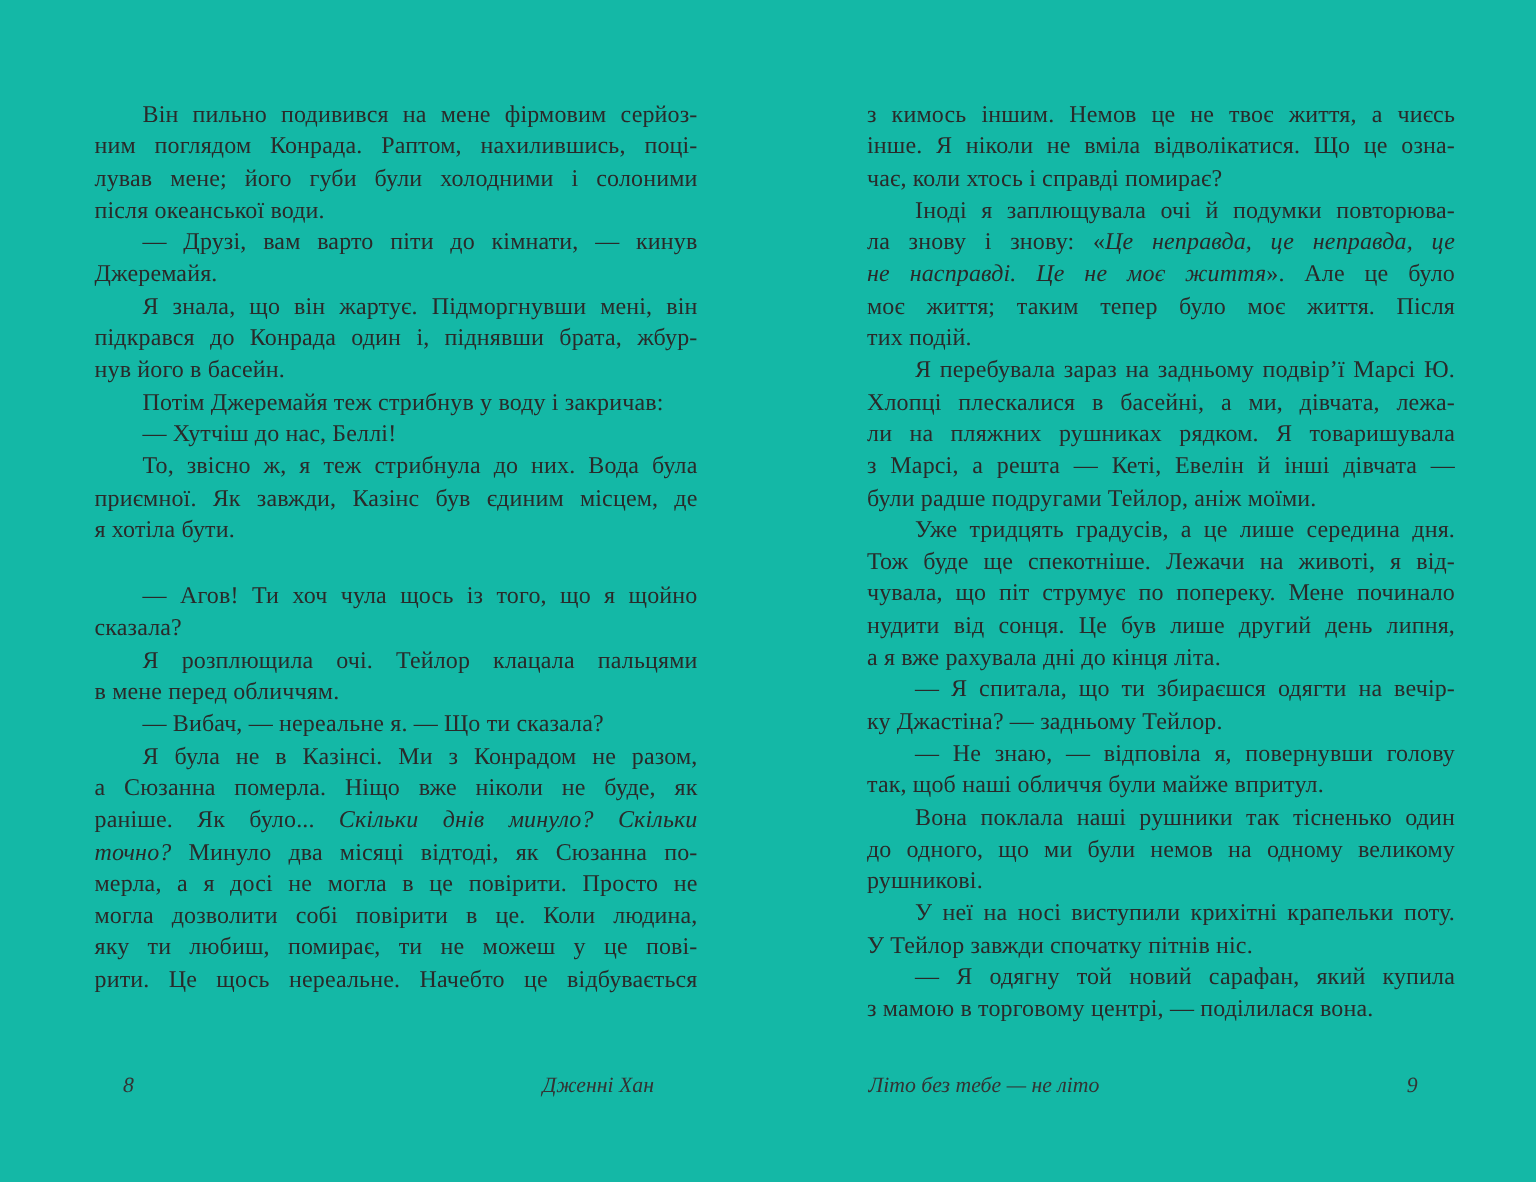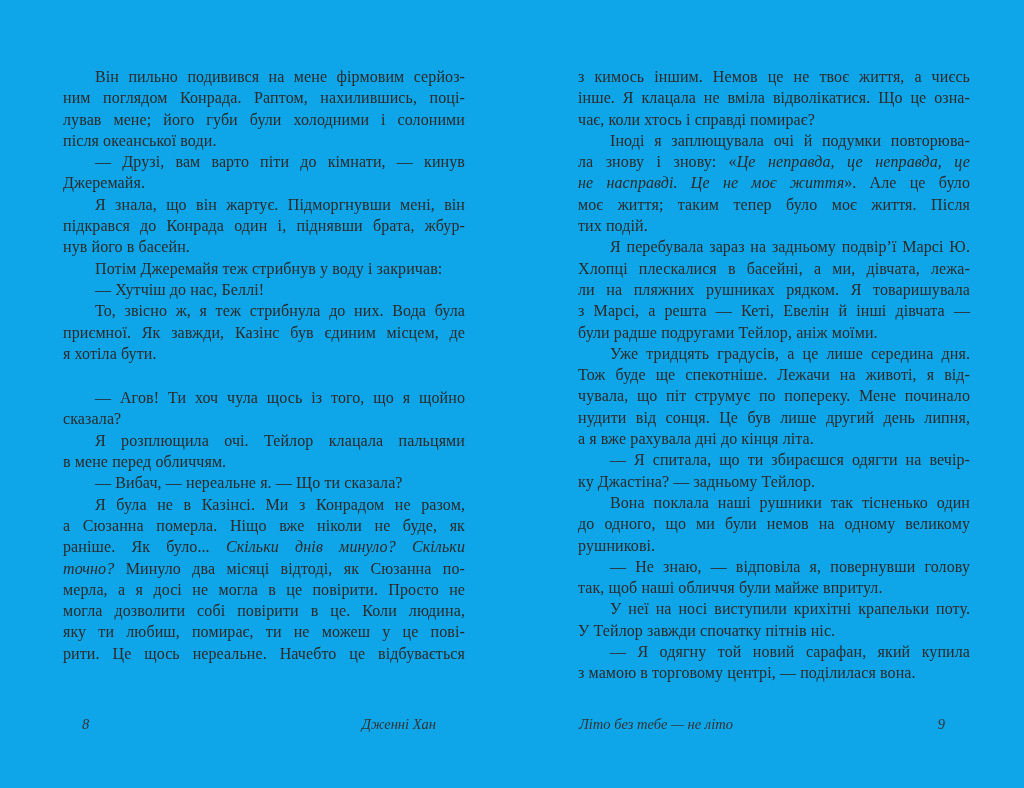--- a/index.html
+++ b/index.html
@@ -2,21 +2,21 @@
 <html lang="uk"><head>
 <meta charset="utf-8">
 <style>
   html, body { margin: 0; padding: 0; }
   body {
     width: 1024px; height: 788px;
     background: #ffffff;
     font-family: "Liberation Serif", serif;
     overflow: hidden;
   }
-  .spread { position: relative; width: 1024px; height: 788px; background: #0ea5e9; }
+  .spread { position: relative; width: 1024px; height: 788px; background: #14b8a6; }
   .page { position: absolute; top: 0; height: 788px; }
   #page-left  { left: 63px;  width: 402px; }
   #page-right { left: 578px; width: 392px; text-decoration: underline; }
   .page-body {
     position: absolute; top: 66px; left: 0; right: 0;
     font-size: 16px; line-height: 21.3px; color: #2a2a2a;
     letter-spacing: 0.1px;
   }
   .para { margin: 0; }
   .para.section-break { margin-top: 23px; }
@@ -90,21 +90,21 @@
     <div class="footer">
       <span class="folio">8</span>
       <span class="running">Дженні Хан</span>
     </div>
   </div>
 
   <div class="page" id="page-right">
     <div class="page-body" id="body-right">
         <div class="para">
           <div class="line"><span>з кимось іншим. Немов це не твоє життя, а чиєсь</span></div>
-          <div class="line"><span>інше. Я клацала не вміла відволікатися. Що це озна-</span></div>
+          <div class="line"><span>інше. Я ніколи не вміла відволікатися. Що це озна-</span></div>
           <div class="line end"><span>чає, коли хтось і справді помирає?</span></div>
         </div>
         <div class="para">
           <div class="line indent"><span>Іноді я заплющувала очі й подумки повторюва-</span></div>
           <div class="line"><span>ла знову і знову: «</span><i>Це неправда, це неправда, це</i></div>
           <div class="line"><i>не насправді. Це не моє життя</i><span>». Але це було</span></div>
           <div class="line"><span>моє життя; таким тепер було моє життя. Після</span></div>
           <div class="line end"><span>тих подій.</span></div>
         </div>
         <div class="para">
@@ -119,27 +119,27 @@
           <div class="line"><span>Тож буде ще спекотніше. Лежачи на животі, я від-</span></div>
           <div class="line"><span>чувала, що піт струмує по попереку. Мене починало</span></div>
           <div class="line"><span>нудити від сонця. Це був лише другий день липня,</span></div>
           <div class="line end"><span>а я вже рахувала дні до кінця літа.</span></div>
         </div>
         <div class="para">
           <div class="line indent"><span>— Я спитала, що ти збираєшся одягти на вечір-</span></div>
           <div class="line end"><span>ку Джастіна? — задньому Тейлор.</span></div>
         </div>
         <div class="para">
+          <div class="line indent"><span>— Не знаю, — відповіла я, повернувши голову</span></div>
+          <div class="line end"><span>так, щоб наші обличчя були майже впритул.</span></div>
+        </div>
+        <div class="para">
           <div class="line indent"><span>Вона поклала наші рушники так тісненько один</span></div>
           <div class="line"><span>до одного, що ми були немов на одному великому</span></div>
           <div class="line end"><span>рушникові.</span></div>
-        </div>
-        <div class="para">
-          <div class="line indent"><span>— Не знаю, — відповіла я, повернувши голову</span></div>
-          <div class="line end"><span>так, щоб наші обличчя були майже впритул.</span></div>
         </div>
         <div class="para">
           <div class="line indent"><span>У неї на носі виступили крихітні крапельки поту.</span></div>
           <div class="line end"><span>У Тейлор завжди спочатку пітнів ніс.</span></div>
         </div>
         <div class="para">
           <div class="line indent"><span>— Я одягну той новий сарафан, який купила</span></div>
           <div class="line end"><span>з мамою в торговому центрі, — поділилася вона.</span></div>
         </div>
       </div>

